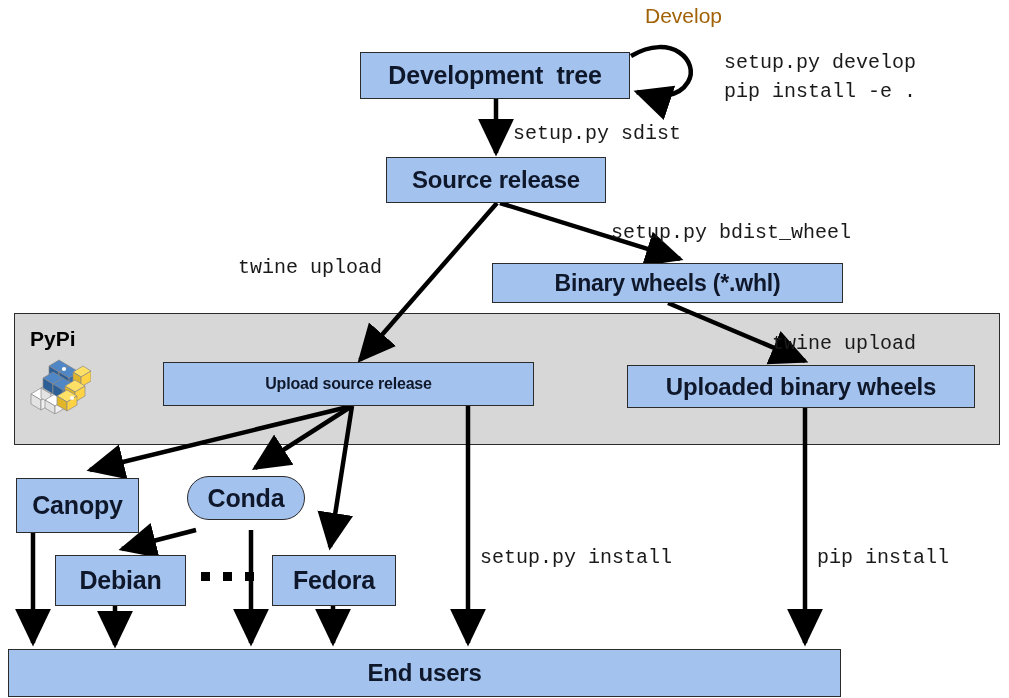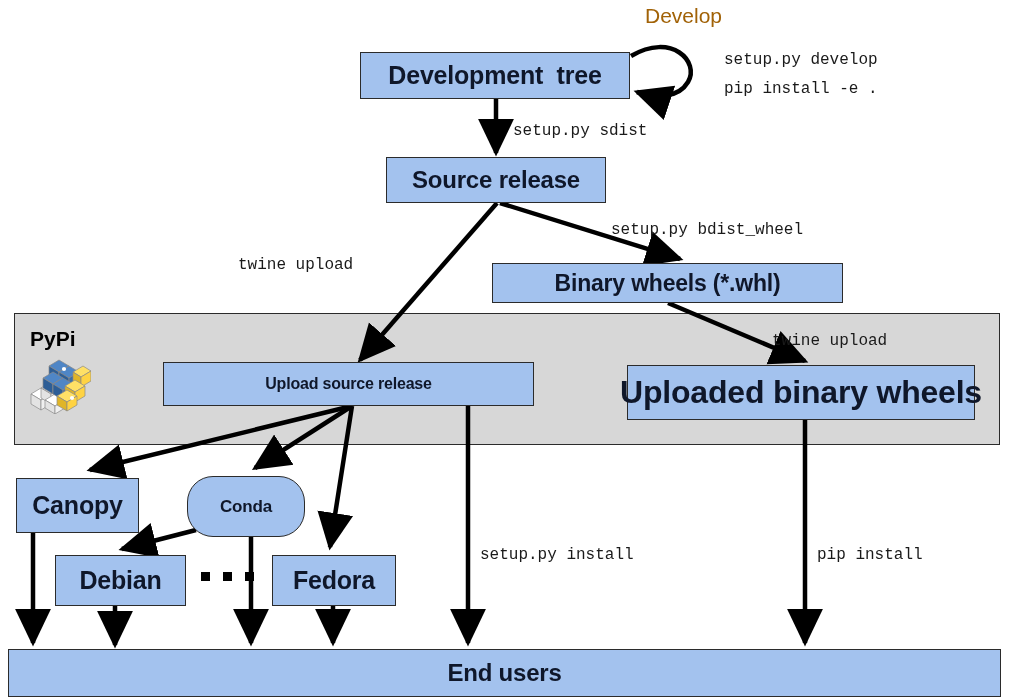--- a/index.html
+++ b/index.html
@@ -46,21 +46,21 @@
   .zone-label {
     position: absolute;
     font-family: "Liberation Sans", sans-serif;
     font-weight: bold;
     font-size: 21px;
     color: #000000;
   }
   .cmd {
     position: absolute;
     font-family: "Liberation Mono", monospace;
-    font-size: 16px;
+    font-size: 20px;
     color: #1a1a1a;
     white-space: pre;
     line-height: 1.28;
   }
   .plain {
     position: absolute;
     font-family: "Liberation Sans", sans-serif;
     font-size: 21px;
     color: #a16207;
     white-space: pre;
@@ -197,31 +197,31 @@
   </svg>
 
   <div class="node" style="left:360px; top:52px; width:270px; height:47px; font-size:25px;">Development  tree</div>
 
   <div class="node" style="left:386px; top:157px; width:220px; height:46px; font-size:24px;">Source release</div>
 
   <div class="node" style="left:492px; top:263px; width:351px; height:40px; font-size:23px;">Binary wheels (*.whl)</div>
 
   <div class="node" style="left:163px; top:362px; width:371px; height:44px; font-size:16px;">Upload source release</div>
 
-  <div class="node" style="left:627px; top:365px; width:348px; height:55px; font-size:32px;">Uploaded binary wheels</div>
+  <div class="node" style="left:627px; top:365px; width:348px; height:43px; font-size:24px;">Uploaded binary wheels</div>
 
   <div class="node" style="left:16px; top:478px; width:123px; height:55px; font-size:25px;text-align:center;">Canopy</div>
 
-  <div class="node" style="left:187px; top:476px; width:118px; height:61px; font-size:17px;border-radius:26px;">Conda</div>
+  <div class="node" style="left:187px; top:476px; width:118px; height:44px; font-size:25px;border-radius:26px;">Conda</div>
 
   <div class="node" style="left:55px; top:555px; width:131px; height:51px; font-size:25px;">Debian</div>
 
   <div class="node" style="left:272px; top:555px; width:124px; height:51px; font-size:25px;">Fedora</div>
 
-  <div class="node endusers" style="left:8px; top:649px; width:993px; height:48px;justify-content:center;">
+  <div class="node endusers" style="left:8px; top:649px; width:833px; height:48px;justify-content:center;">
     <span style="font-size:24px;">End users</span>
   </div>
 
   <div class="dots" style="left:201px; top:572px;">
     <i></i>
     <i></i>
     <i></i>
   </div>
 
   <div class="plain" style="left:645px; top:4px;">Develop</div>

